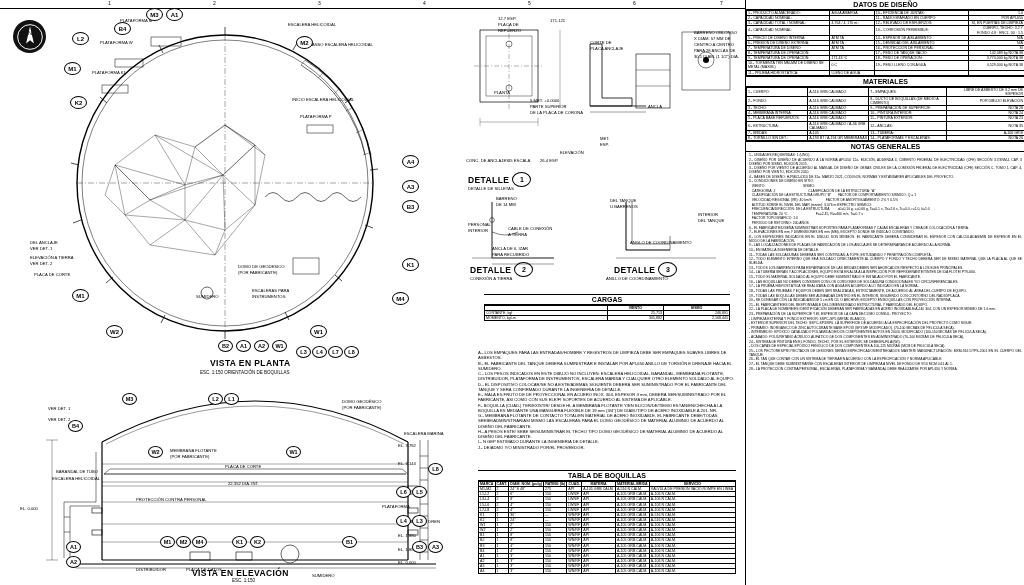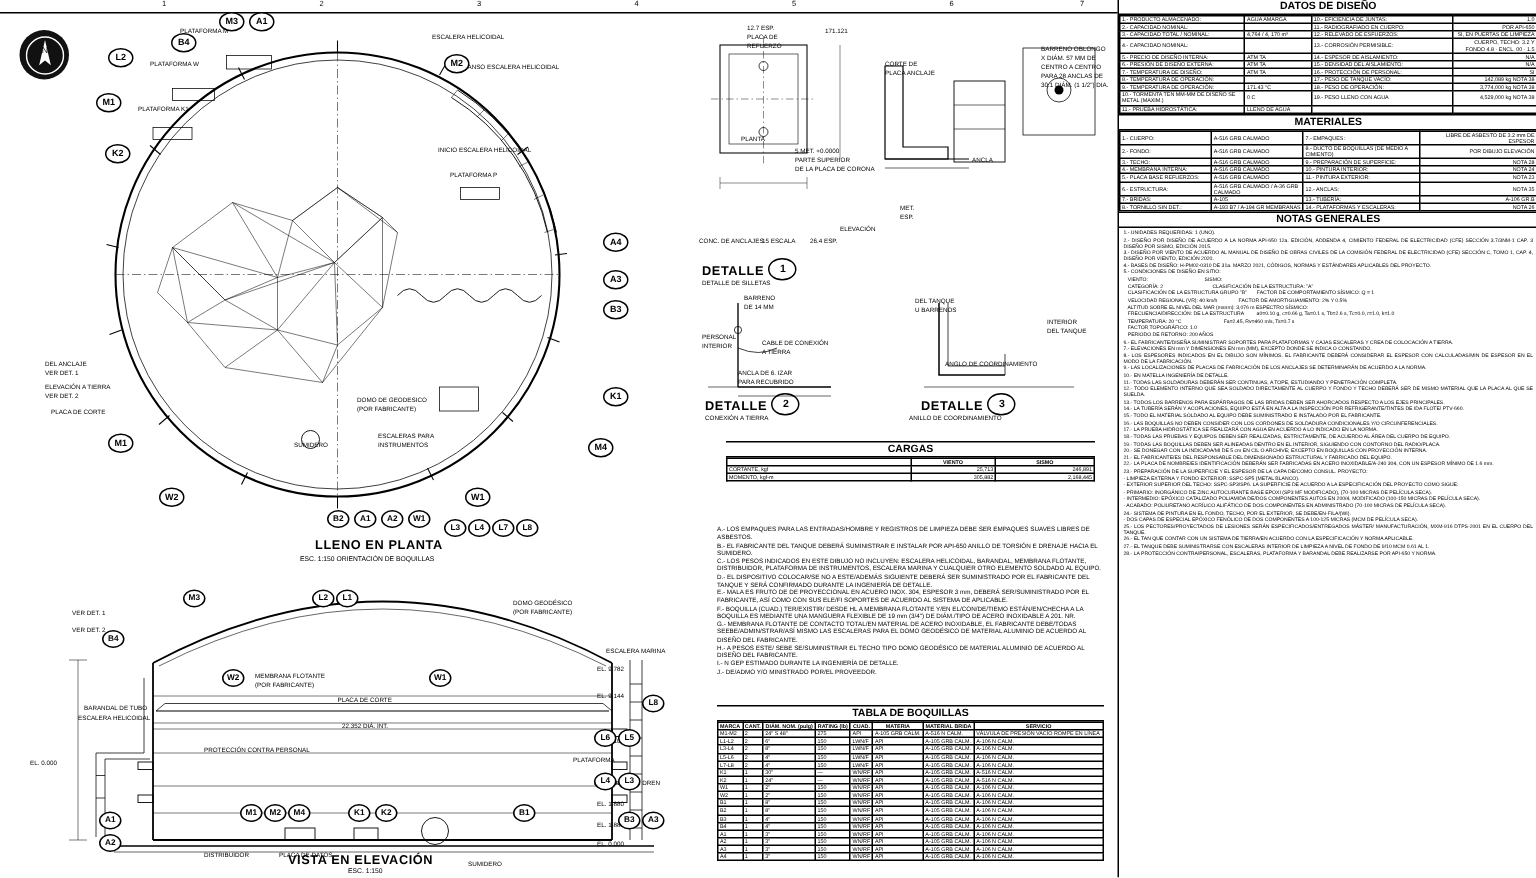--- a/index.html
+++ b/index.html
@@ -155,21 +155,21 @@
     <div class="abs bub" style="left:310px;top:325px;">W1</div>
     <div class="abs bub sm" style="left:218px;top:340px;">B2</div>
     <div class="abs bub sm" style="left:236px;top:340px;">A1</div>
     <div class="abs bub sm" style="left:254px;top:340px;">A2</div>
     <div class="abs bub sm" style="left:272px;top:340px;">W1</div>
     <div class="abs bub sm" style="left:296px;top:346px;">L3</div>
     <div class="abs bub sm" style="left:312px;top:346px;">L4</div>
     <div class="abs bub sm" style="left:328px;top:346px;">L7</div>
     <div class="abs bub sm" style="left:344px;top:346px;">L8</div>
 
-    <div class="abs title" style="left:210px;top:358px;">LLENO EN PLANTA</div>
+    <div class="abs title" style="left:210px;top:358px;">VISTA EN PLANTA</div>
     <div class="abs subtitle" style="left:200px;top:370px;">ESC. 1:150    ORIENTACIÓN DE BOQUILLAS</div>
   </div>
 
   <div>
     <svg class="abs" style="left:40px;top:382px;" width="420" height="195">
 
       <path d="M62 60 Q215 -22 368 60" fill="none" stroke="#000" stroke-width="1.2"></path>
       <path d="M66 62 Q215 -14 364 62" fill="none" stroke="#000" stroke-width="0.4"></path>
 
       <line x1="62" y1="60" x2="62" y2="178" stroke="#000" stroke-width="1.2"></line>

